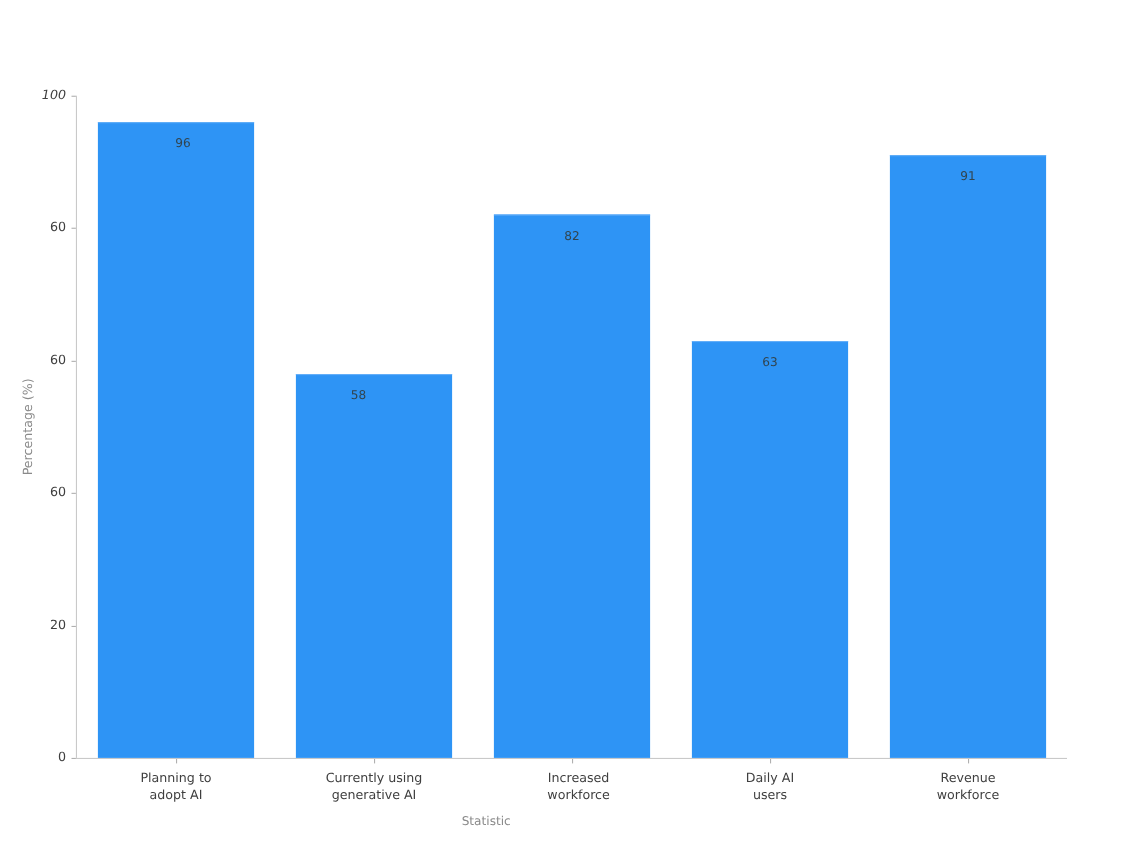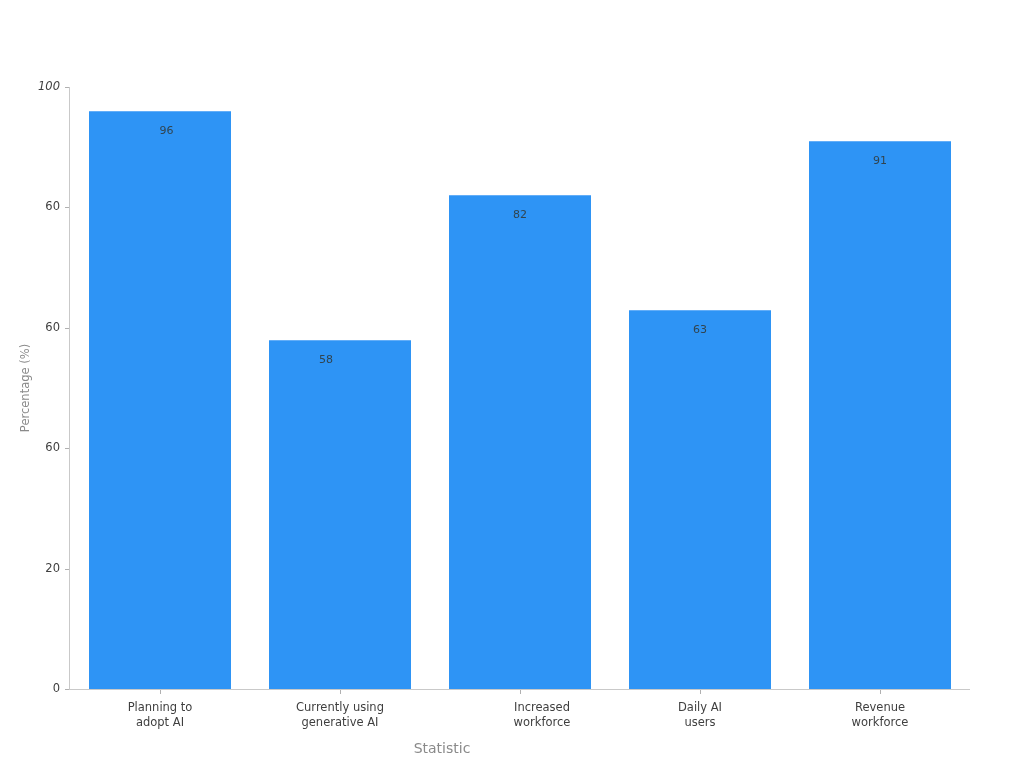--- a/index.html
+++ b/index.html
@@ -108,21 +108,21 @@
     white-space: pre-line;
   }
 
   
   #xlabel {
     position: absolute;
     left: 0;
     top: 740px;
     width: 884px;
     text-align: center;
-    font-size: 14px;
+    font-size: 11px;
     color: #8a8a8a;
     white-space: nowrap;
   }
 
   
   .bar {
     position: absolute;
     background: #2e94f5;
     border-top: 1px solid #63aef8;
     box-sizing: border-box;
@@ -162,21 +162,21 @@
       <div class="ytick-label" style="left: 5px; width: 55px; top: 79px; font-style: italic;">100</div>
     </div>
   <div id="x-ticks">
       <div class="xtick-mark" style="left: 160px;"></div>
       <div class="xtick-label" style="left: 70px; width: 180px;">Planning to
 adopt AI</div>
       <div class="xtick-mark" style="left: 340px;"></div>
       <div class="xtick-label" style="left: 250px; width: 180px;">Currently using
 generative AI</div>
       <div class="xtick-mark" style="left: 520px;"></div>
-      <div class="xtick-label" style="left: 452px; width: 180px;">Increased
+      <div class="xtick-label" style="left: 436px; width: 180px;">Increased
 workforce</div>
       <div class="xtick-mark" style="left: 700px;"></div>
       <div class="xtick-label" style="left: 610px; width: 180px;">Daily AI
 users</div>
       <div class="xtick-mark" style="left: 880px;"></div>
       <div class="xtick-label" style="left: 790px; width: 180px;">Revenue
 workforce</div>
     </div>
 
   <div id="plot-area">

